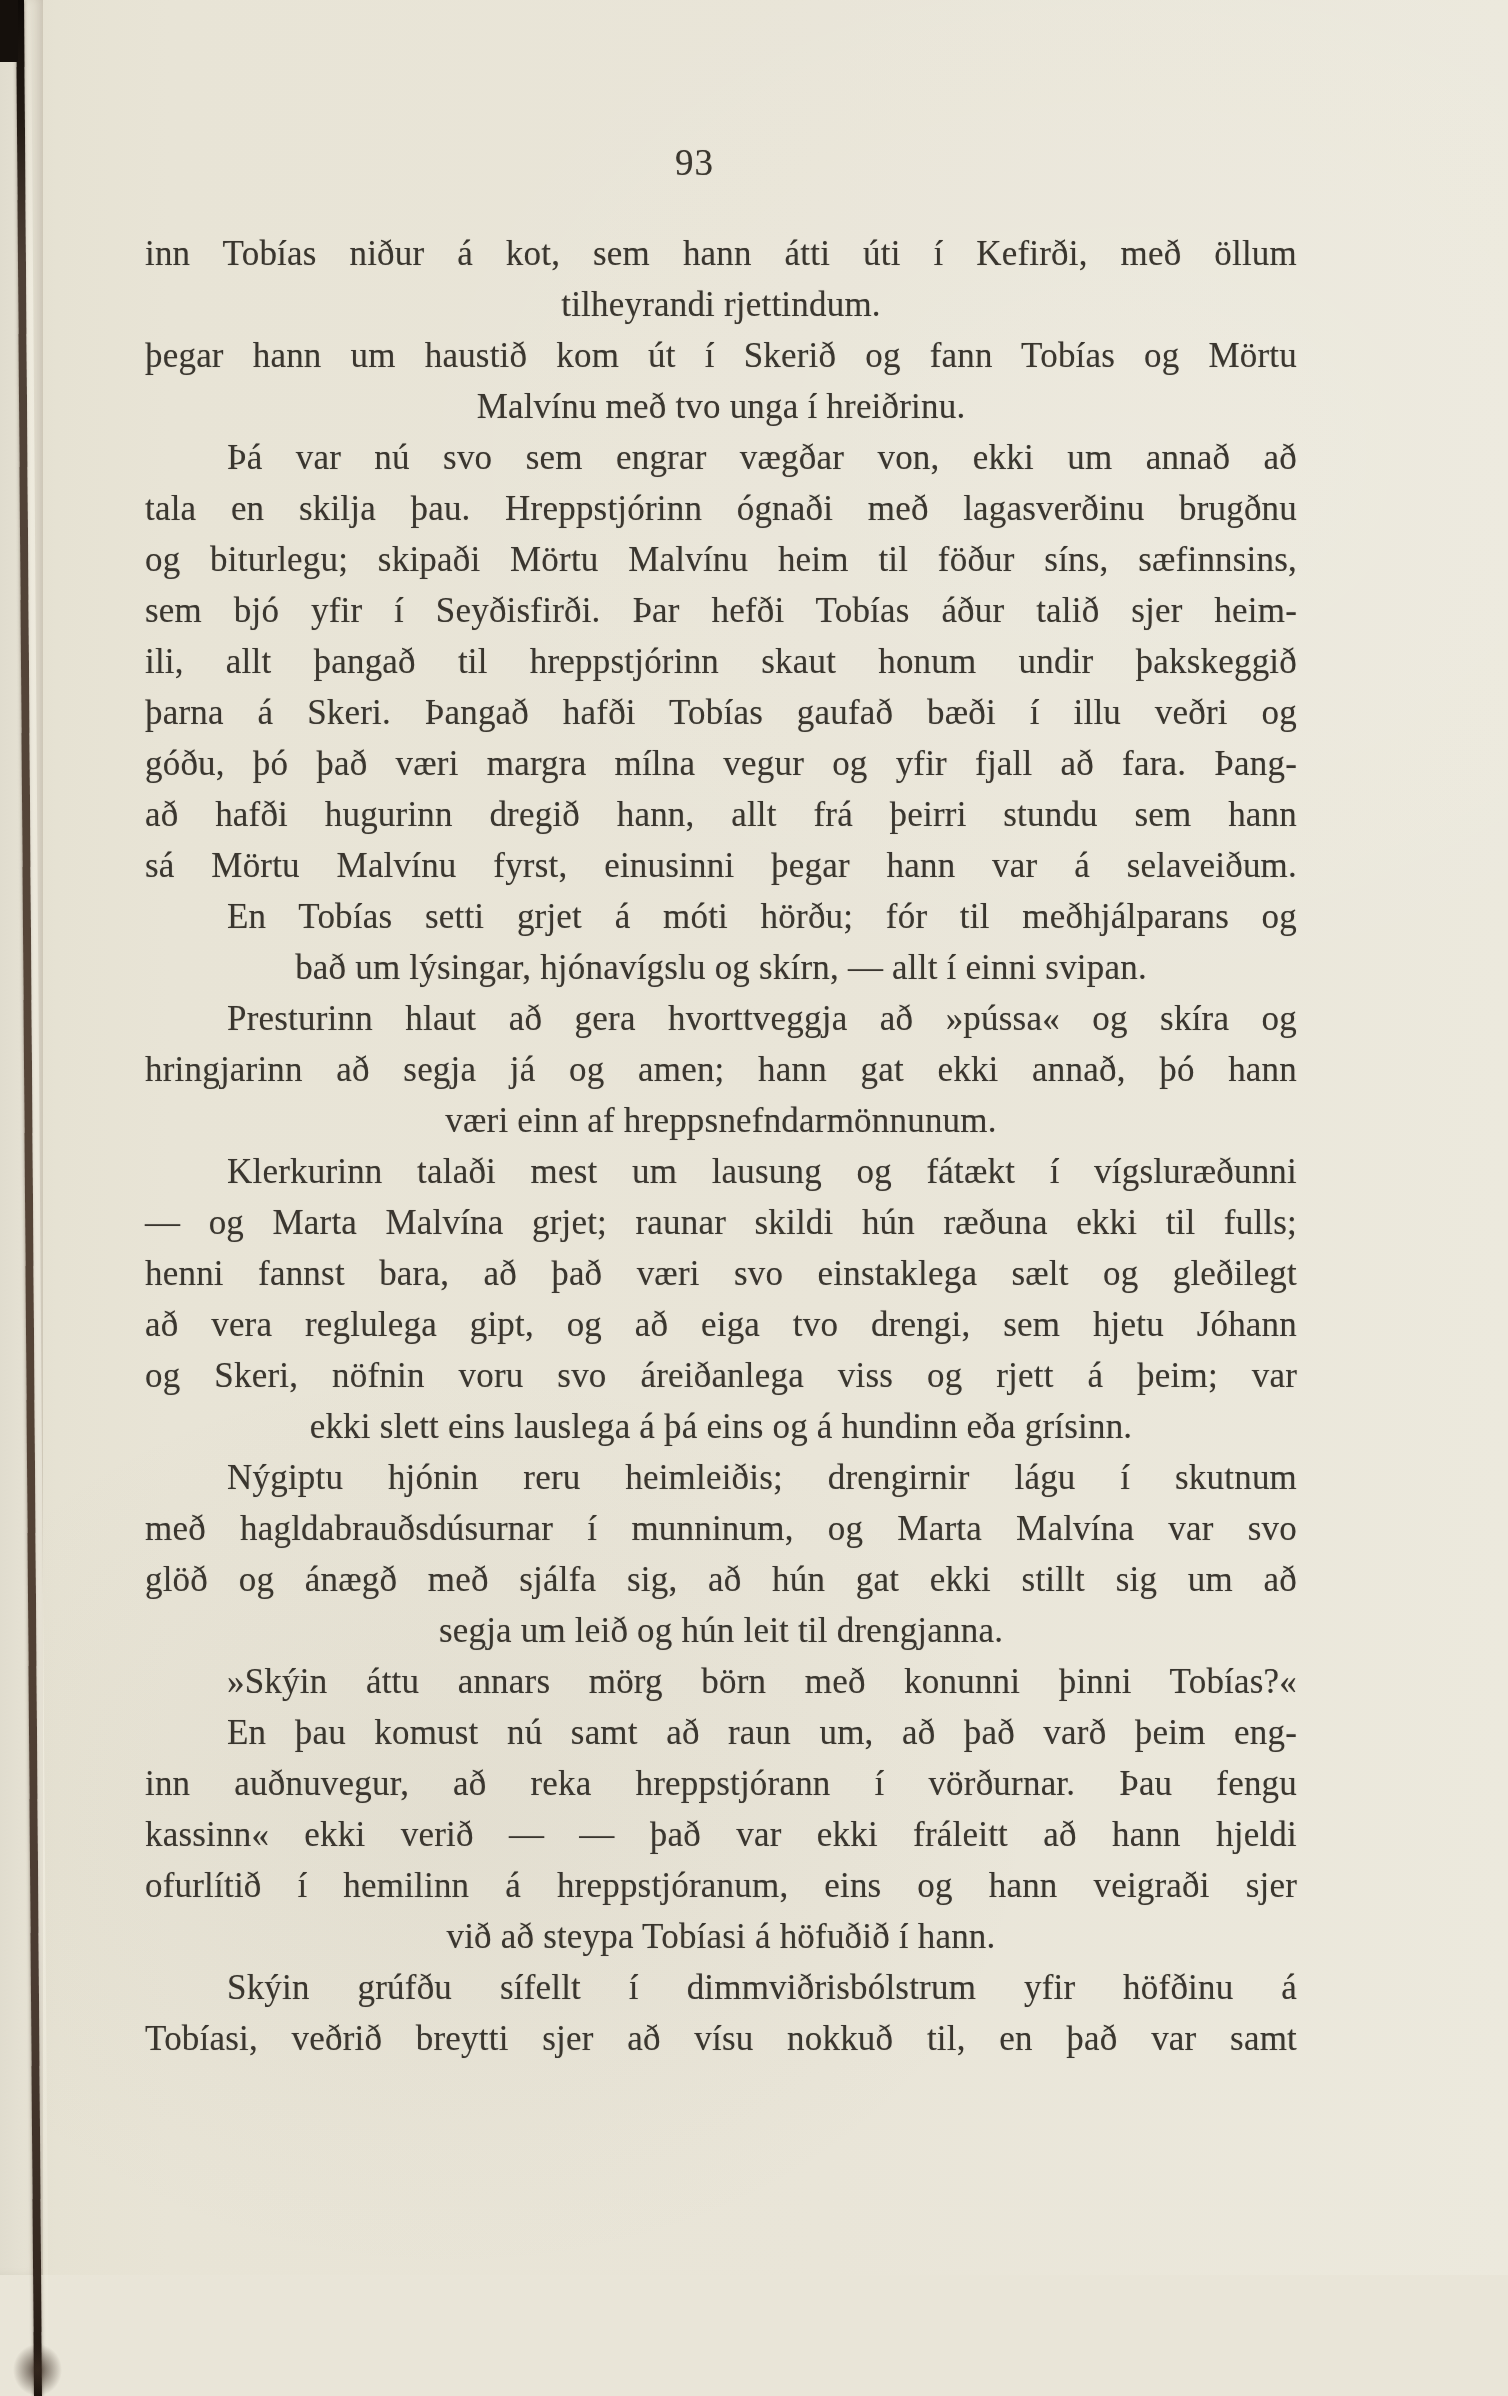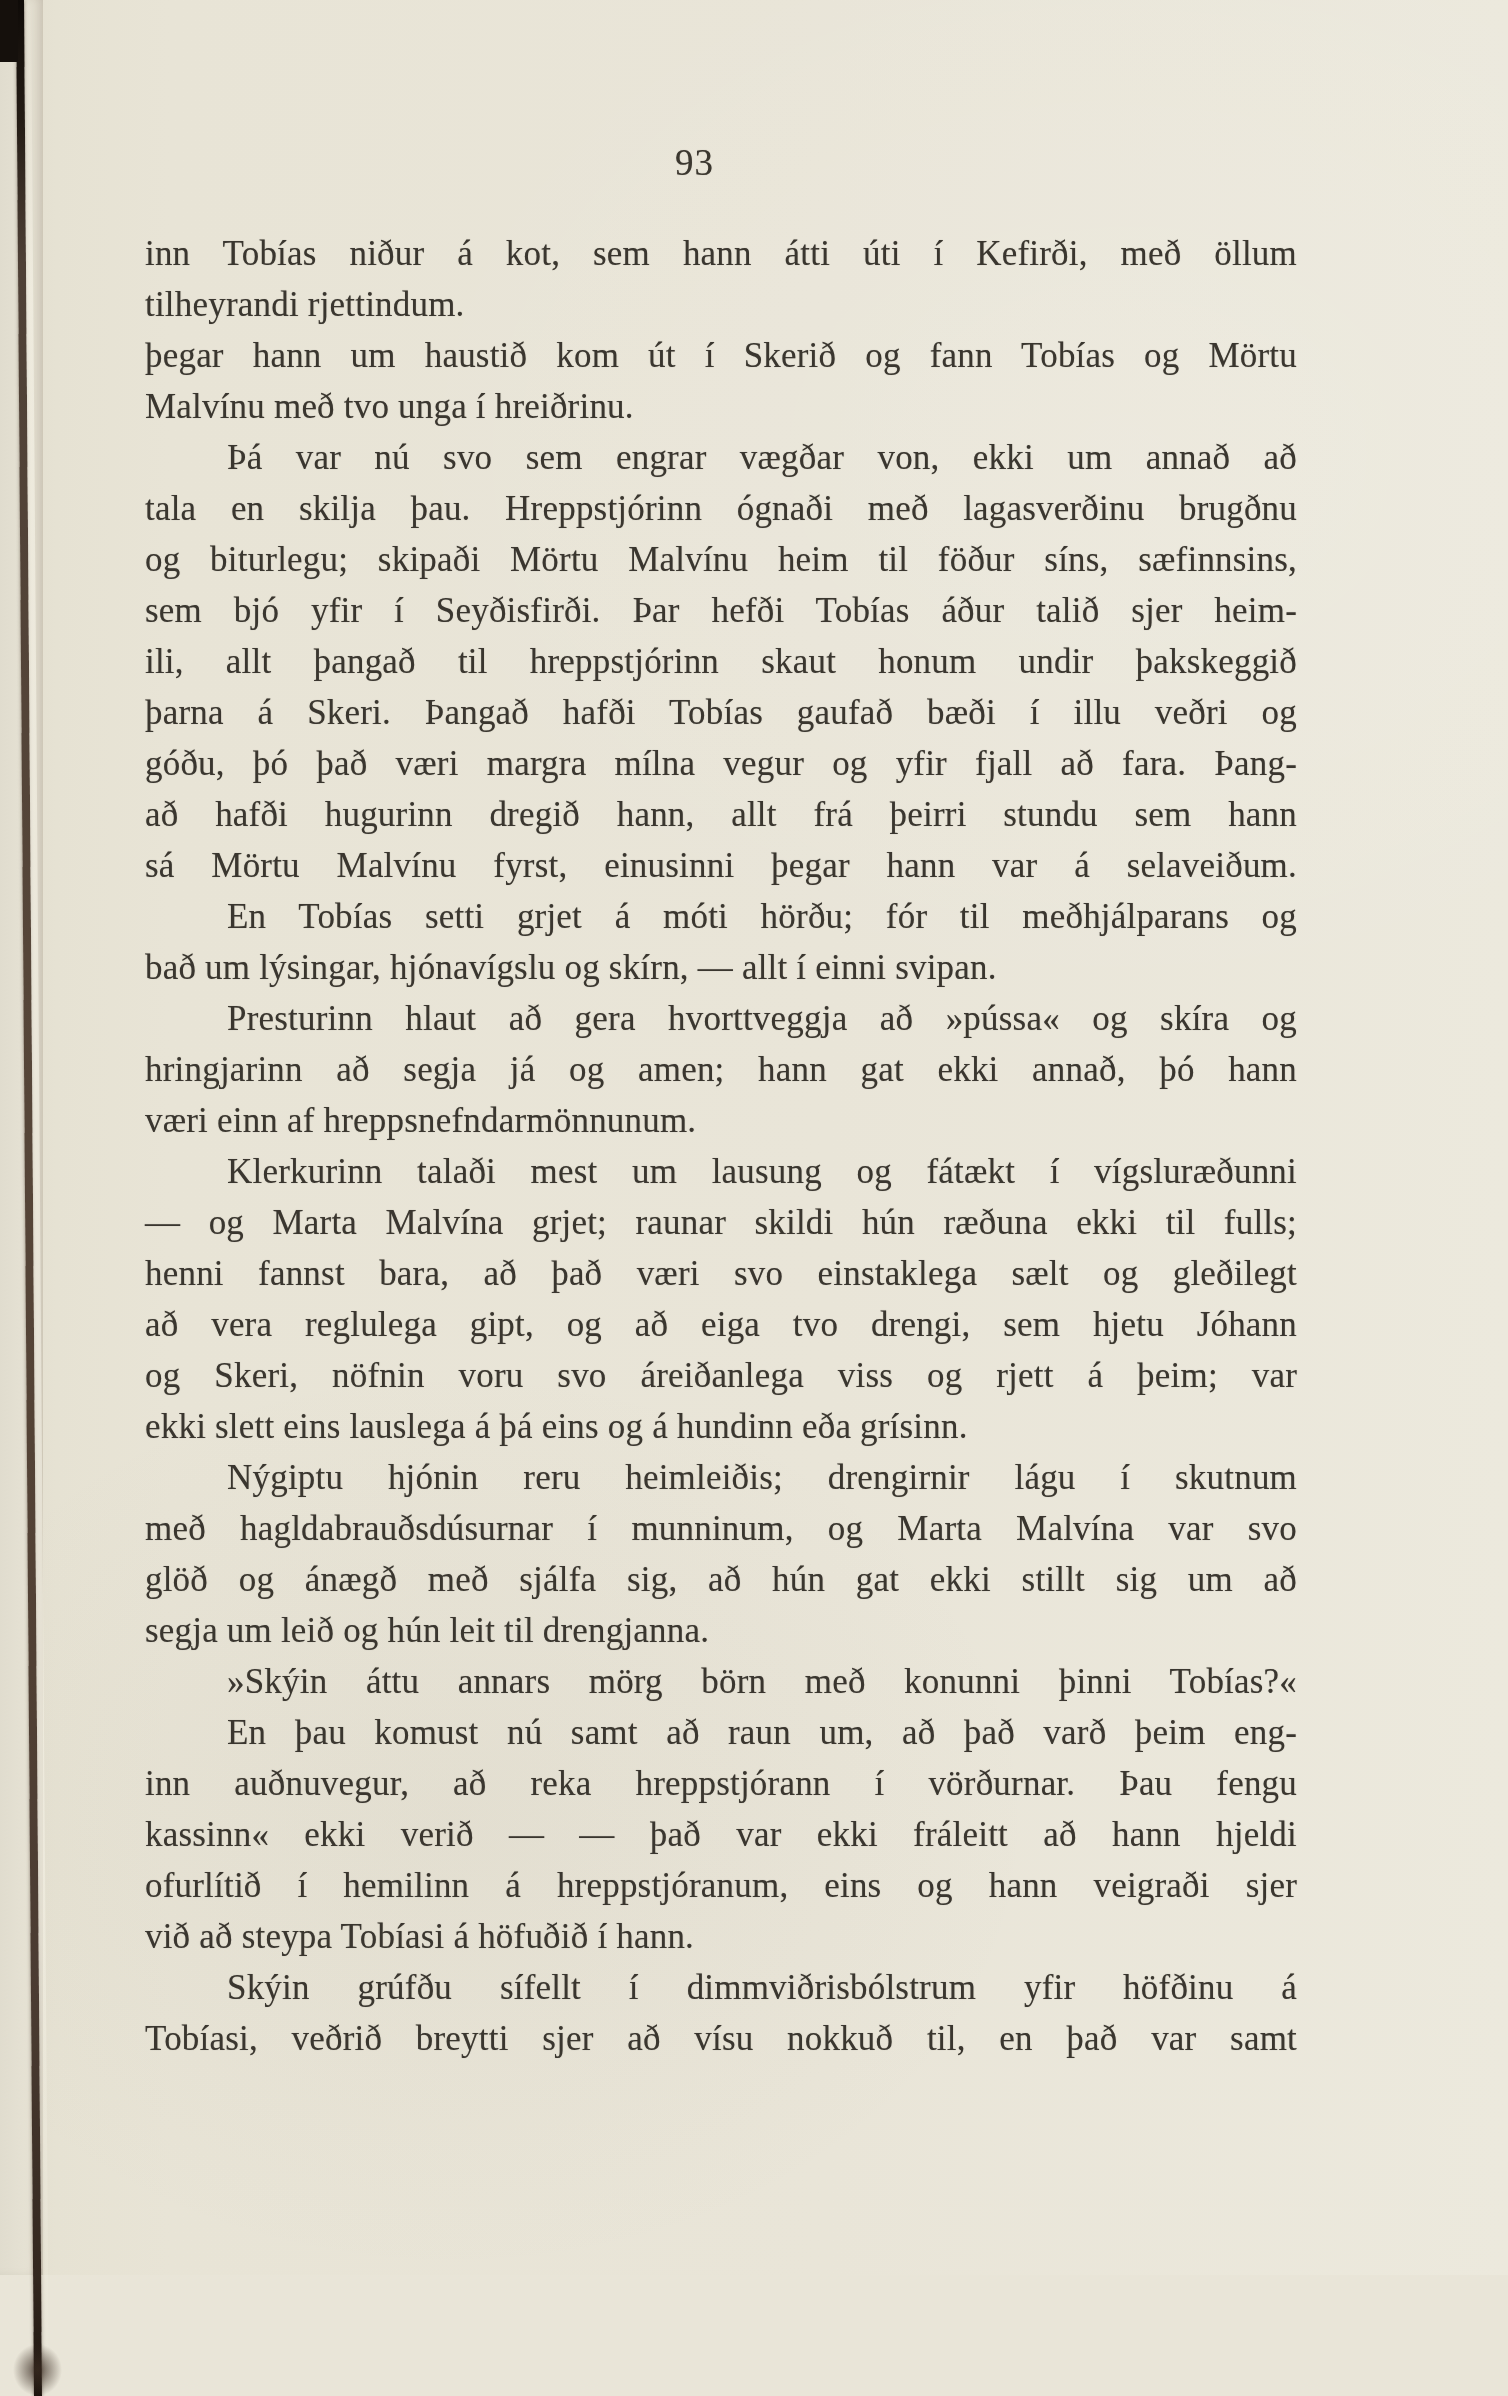--- a/index.html
+++ b/index.html
@@ -78,21 +78,21 @@
     position: absolute;
     left: 145px; top: 228px;
     width: 1152px;
   }
   .line {
     height: 51px;
     line-height: 51px;
     font-size: 35px;
     letter-spacing: 0.2px;
     white-space: normal;
-    text-align: left;
+    text-align: center;
     text-shadow: 0 0 0.9px rgba(58,54,47,0.38);
   }
   .line.jst {
     text-align: justify;
     text-align-last: justify;
   }
   .line.ind {
     text-indent: 82px;
   }
 </style>

